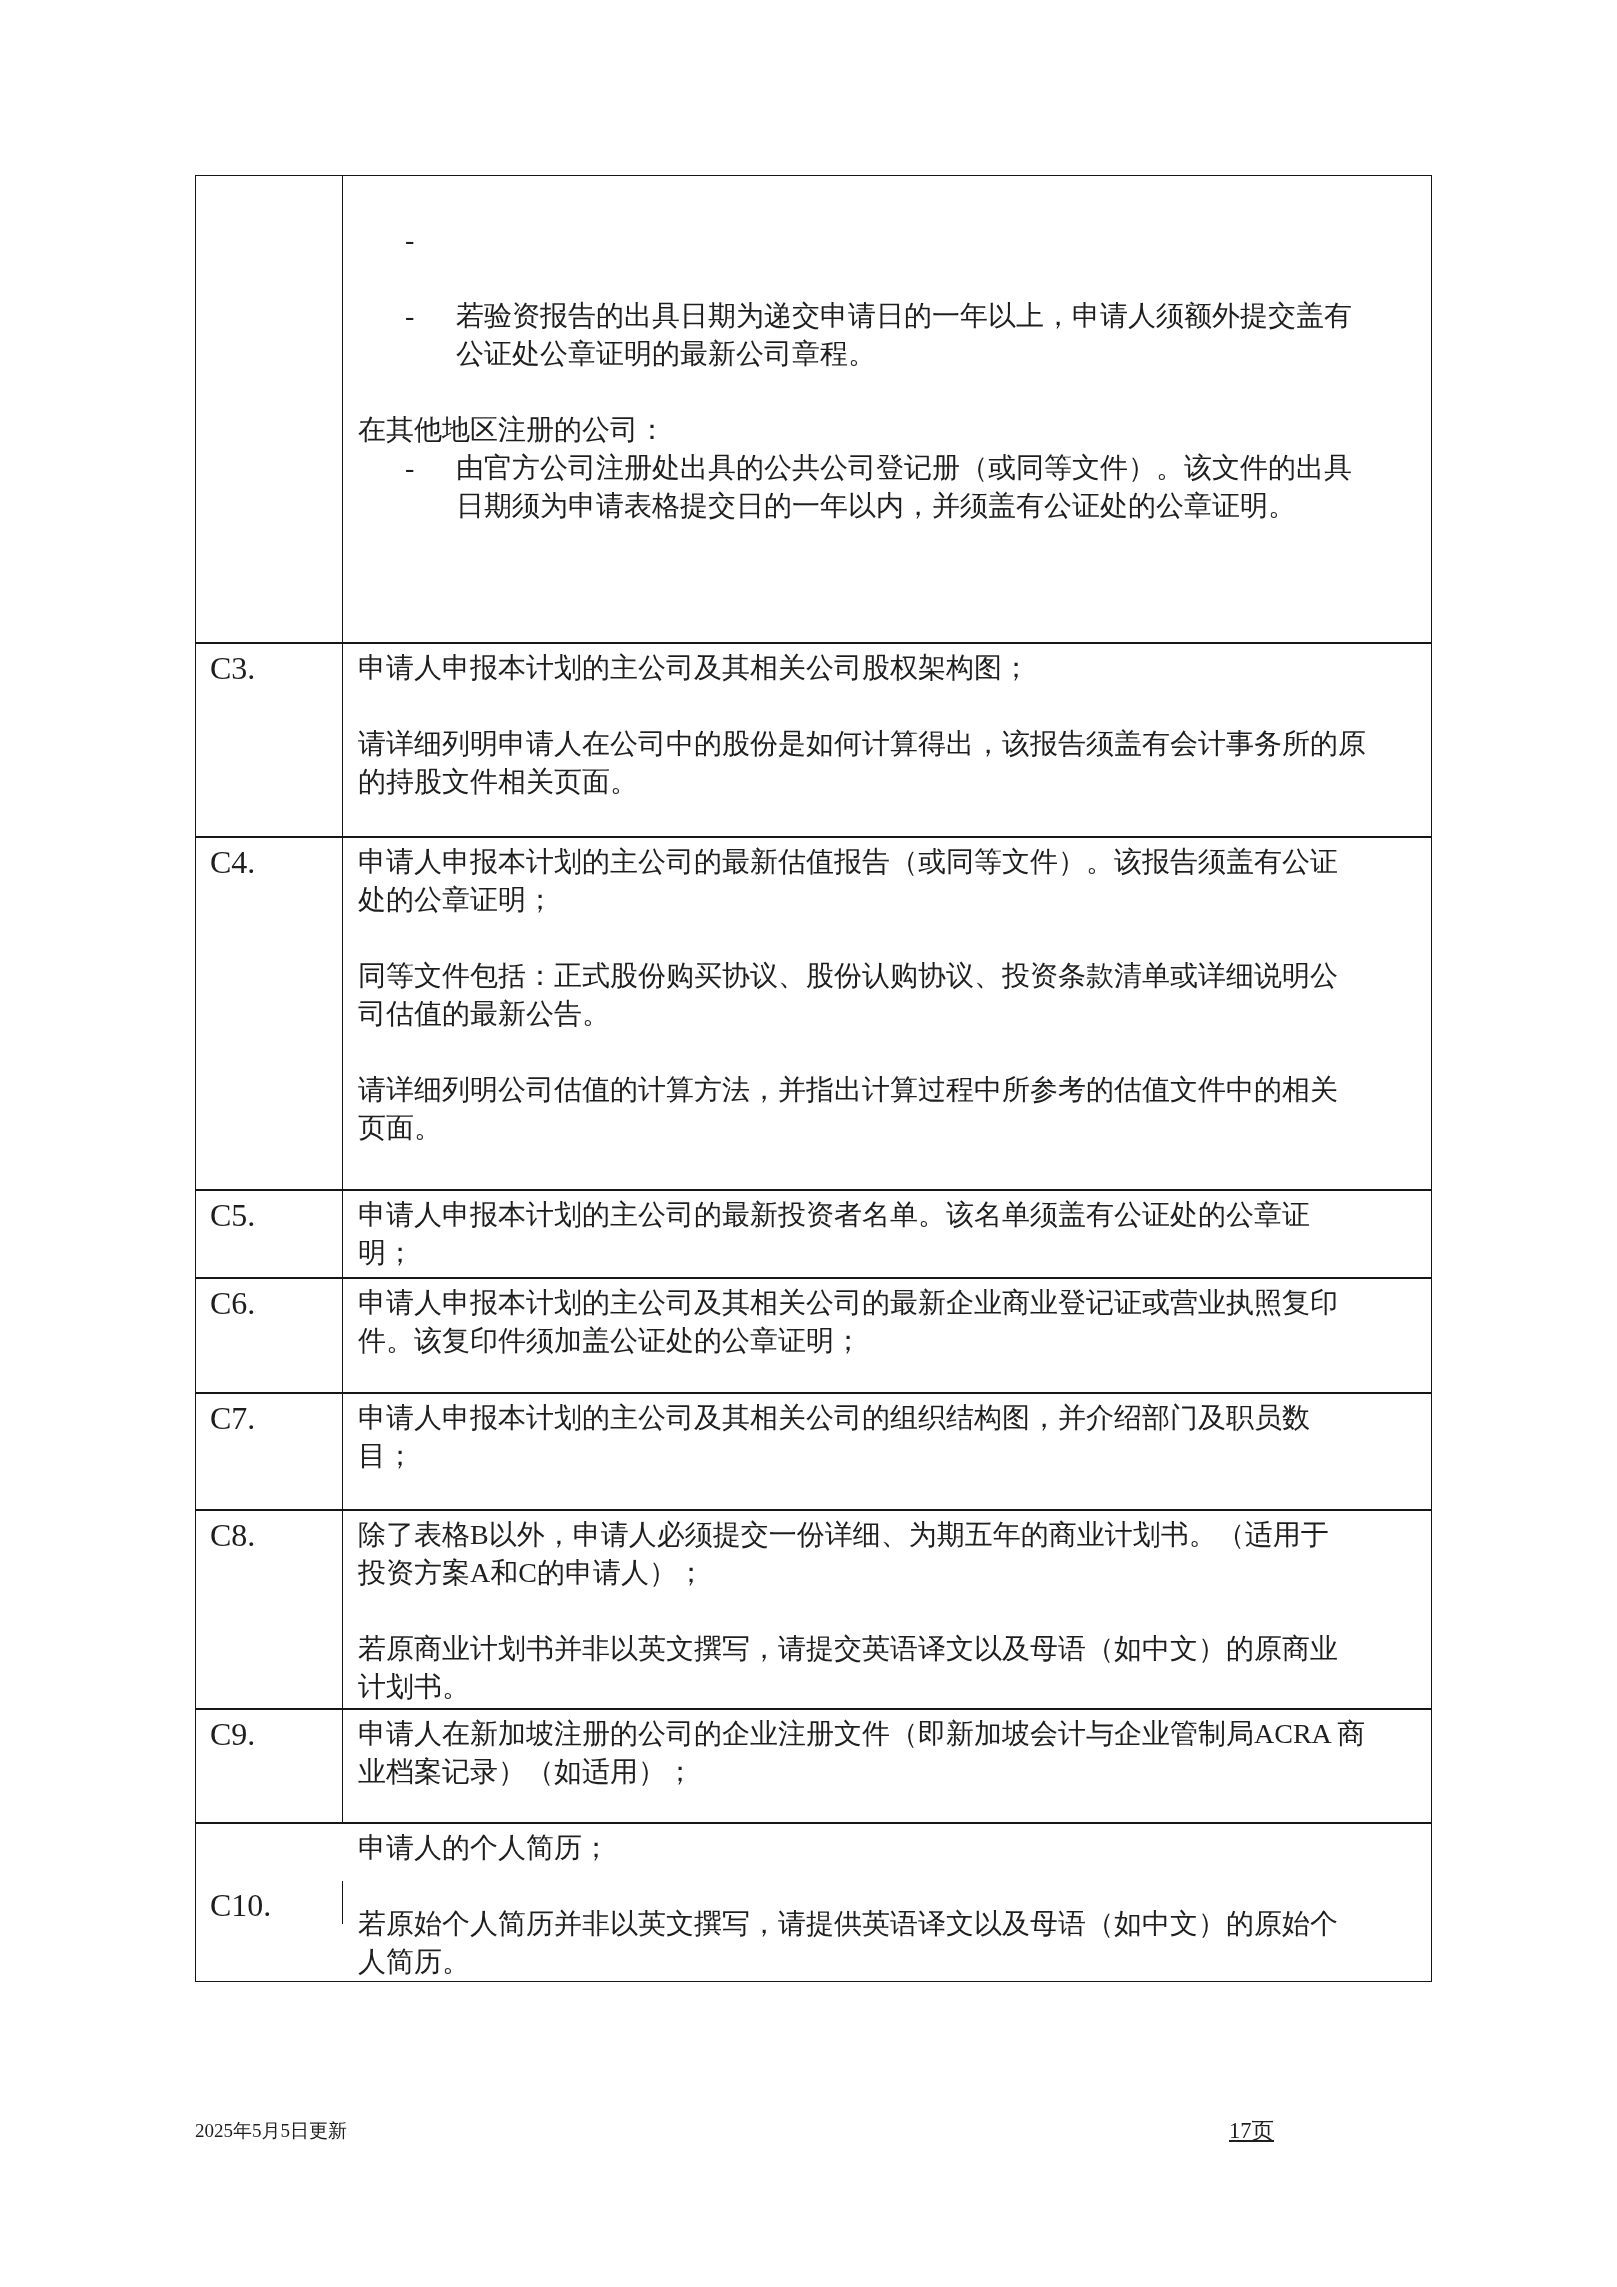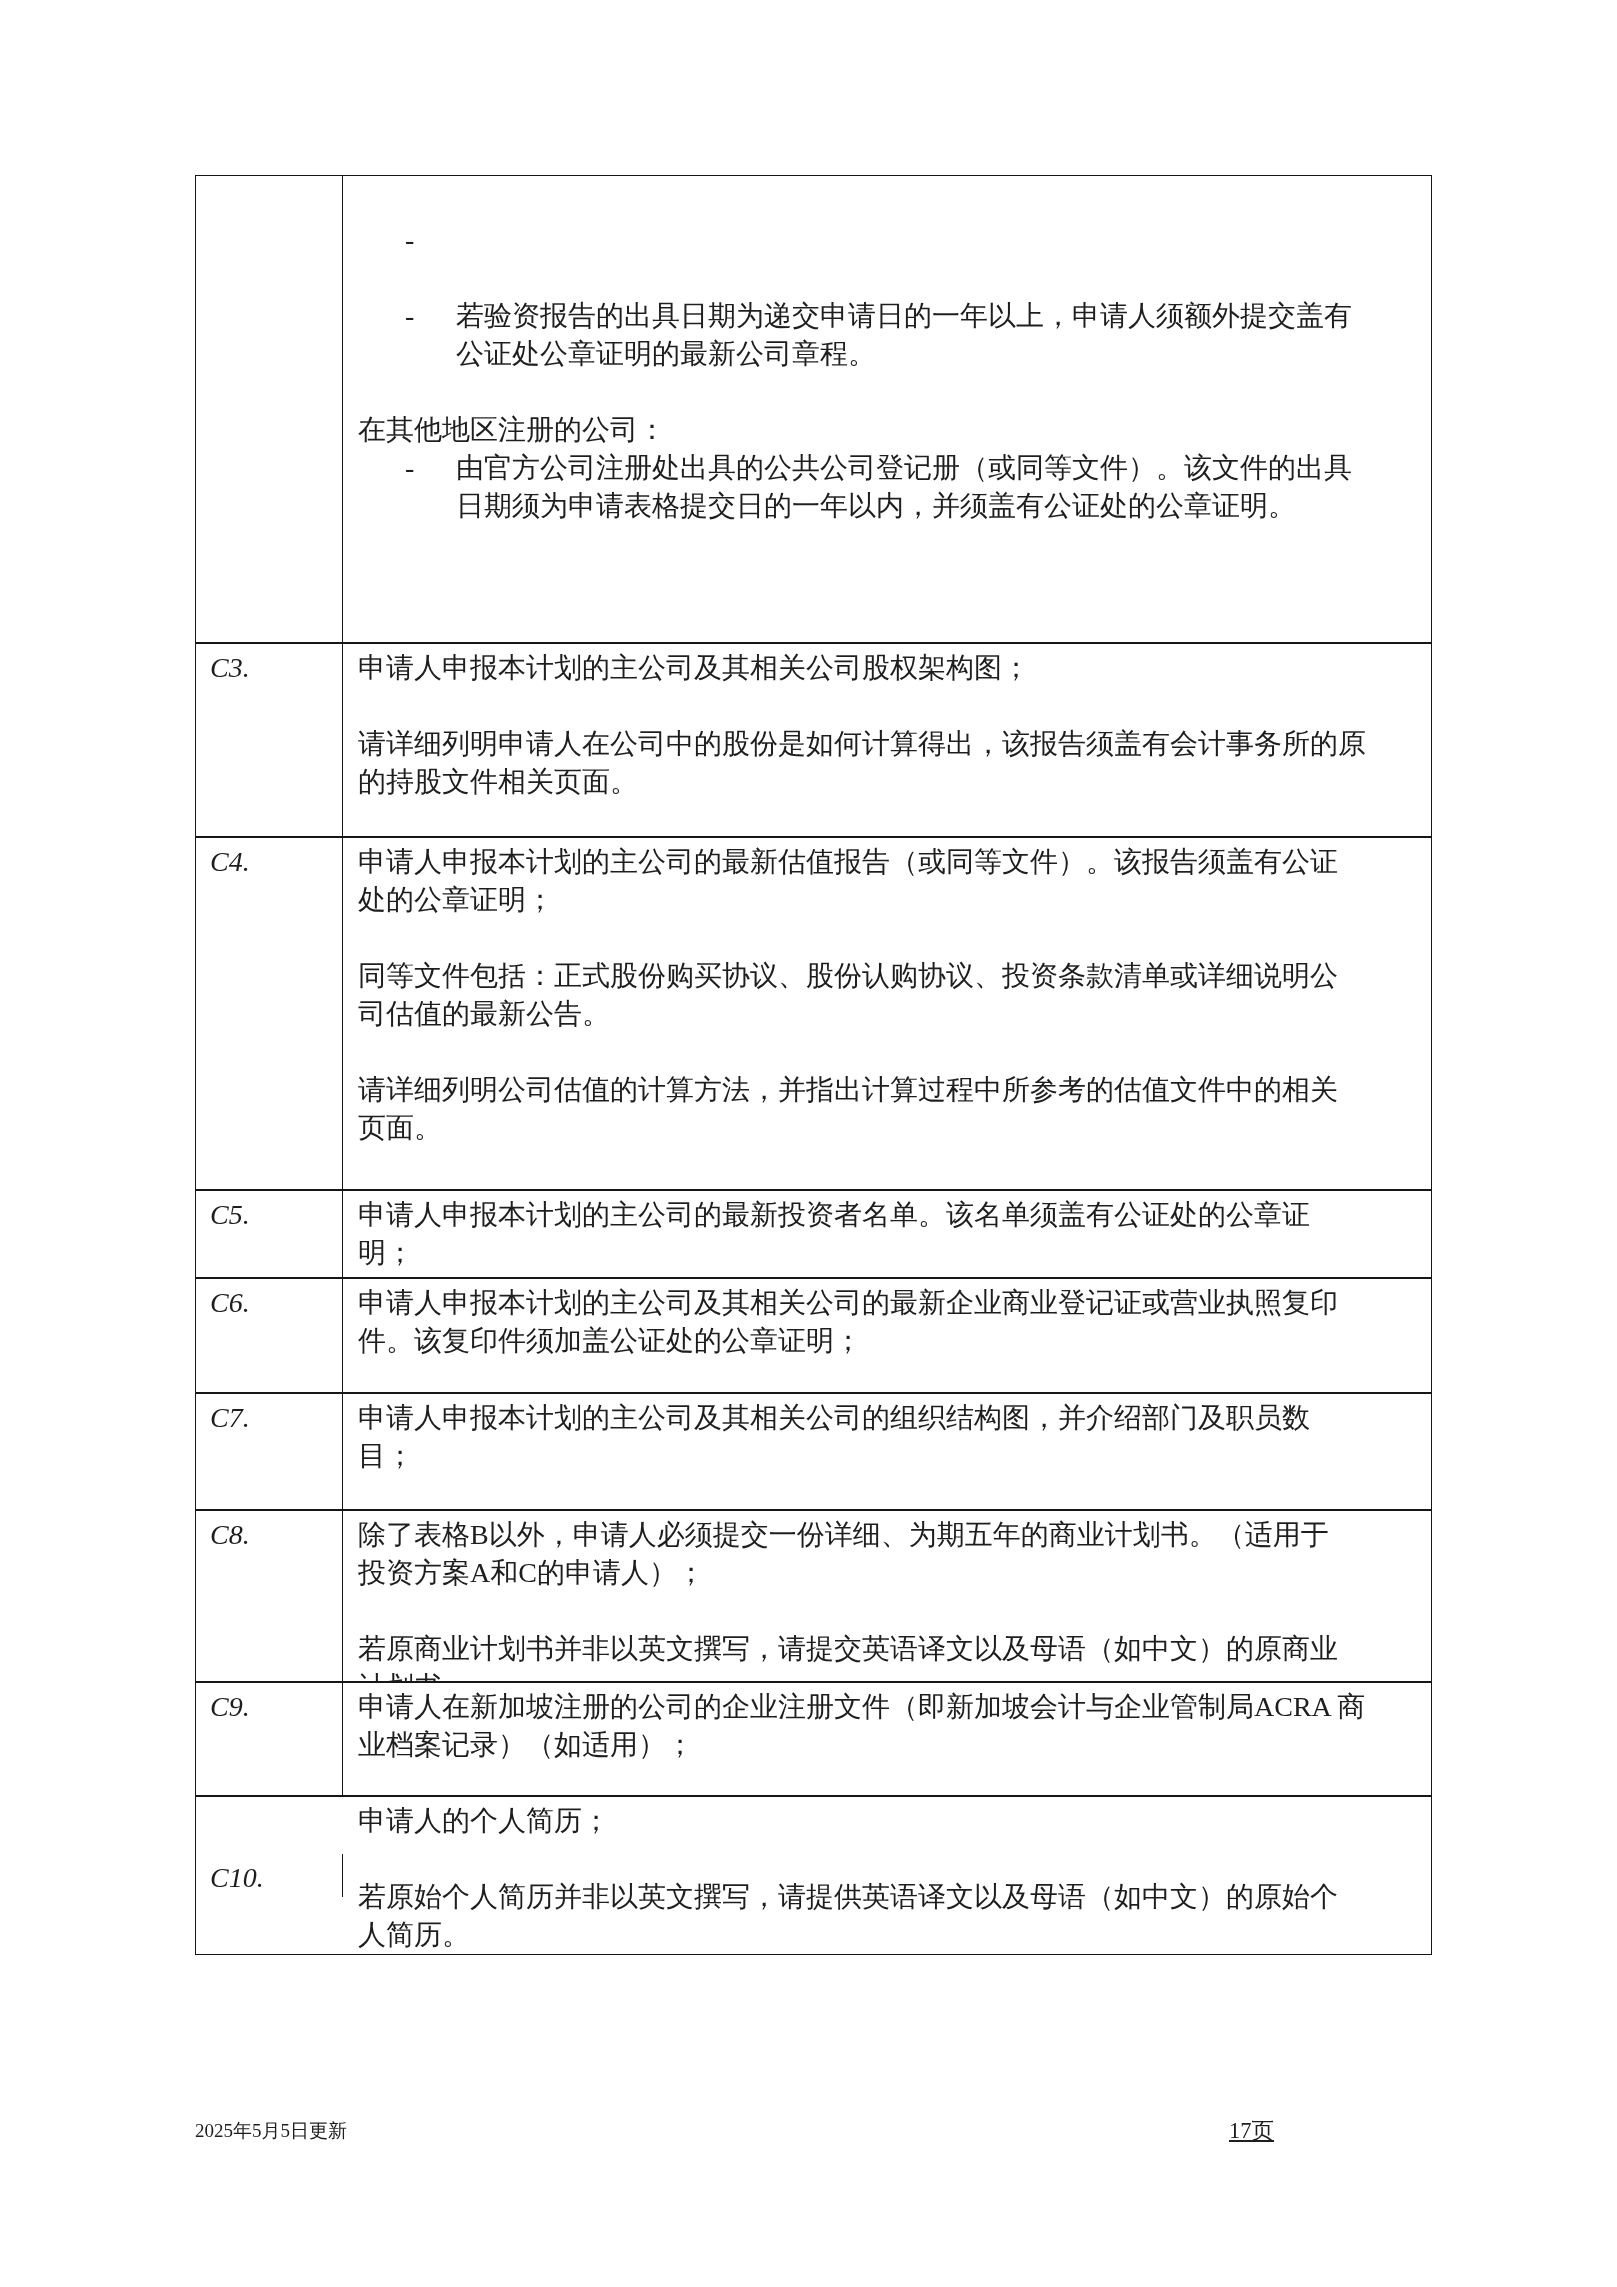--- a/index.html
+++ b/index.html
@@ -30,23 +30,22 @@
   .t-row:last-child {
     border-bottom: none;
     align-items: center;
   }
   .cell-id {
     width: 147px;
     flex: none;
     box-sizing: border-box;
     border-right: 1.9px solid #161616;
     padding: 4.7px 0 0 14px;
-    font-size: 28px;
+    font-size: 32px;
     line-height: 38px;
-    font-style: italic;
   }
   .cell-body {
     flex: 1;
     box-sizing: border-box;
     padding: 4.7px 17px 0 15px;
     font-size: 28px;
     line-height: 38px;
     overflow: hidden;
   }
   .cell-body.continuation {
@@ -149,21 +148,21 @@
   </div>
 
   <div class="t-row" style="height:117px">
     <div class="cell-id">C7.</div>
     <div class="cell-body">
       <div class="para">申请人申报本计划的主公司及其相关公司的组织结构图，并介绍部门及职员数
 目；</div>
     </div>
   </div>
 
-  <div class="t-row" style="height:172px">
+  <div class="t-row" style="height:199px">
     <div class="cell-id">C8.</div>
     <div class="cell-body">
       <div class="para">除了表格B以外，申请人必须提交一份详细、为期五年的商业计划书。（适用于
 投资方案A和C的申请人）；</div>
       <div class="para gap-above">若原商业计划书并非以英文撰写，请提交英语译文以及母语（如中文）的原商业
 计划书。</div>
     </div>
   </div>
 
   <div class="t-row" style="height:114px">

